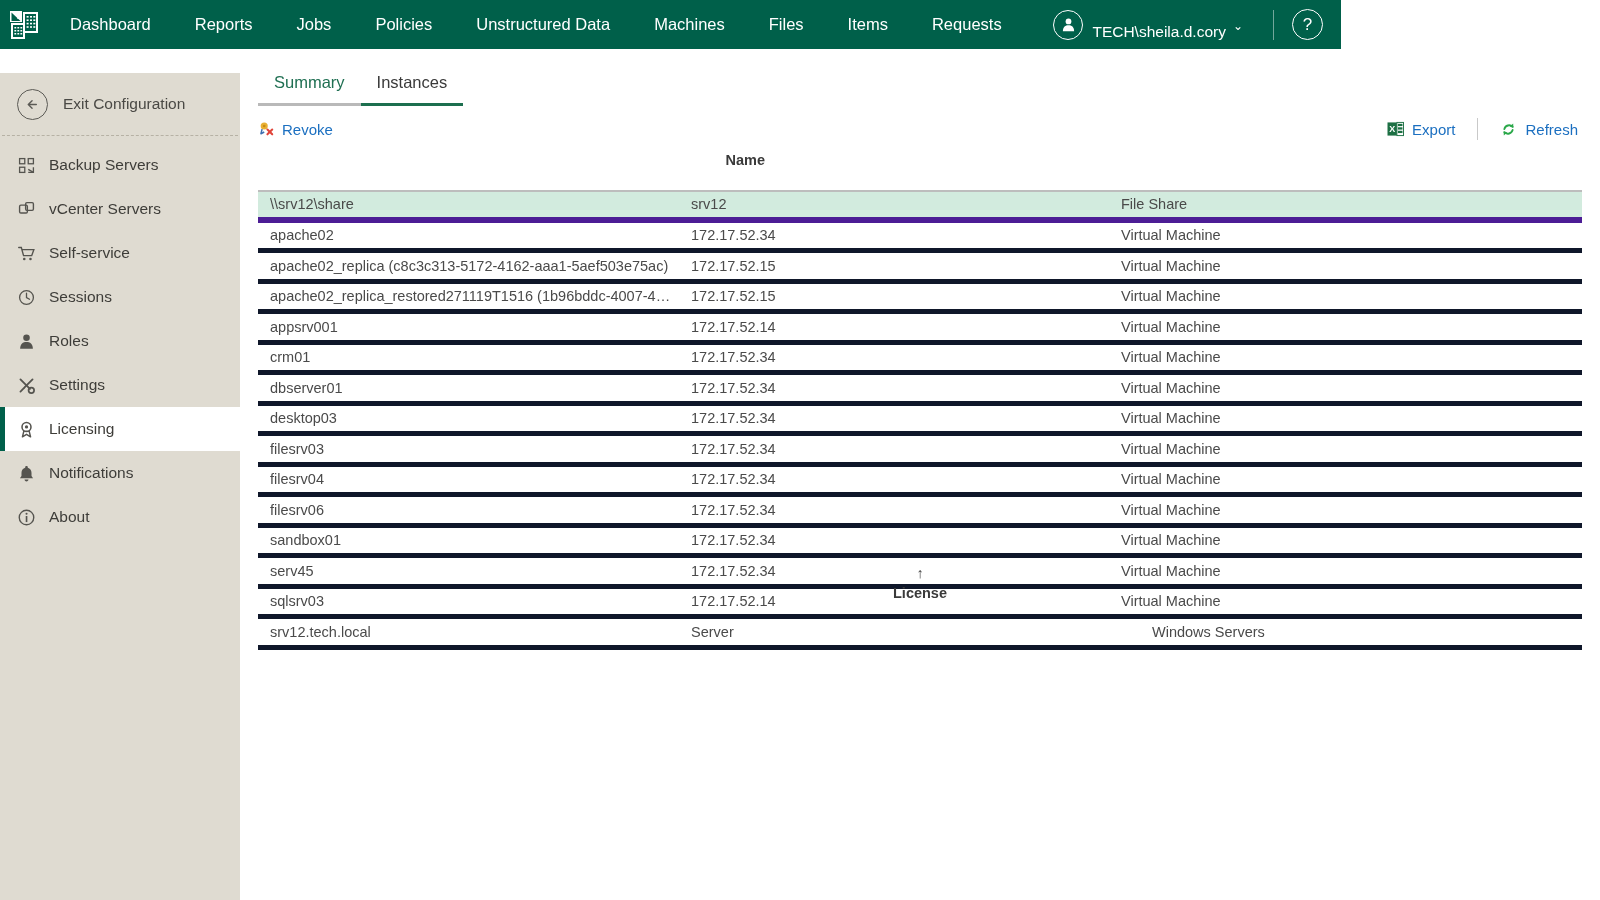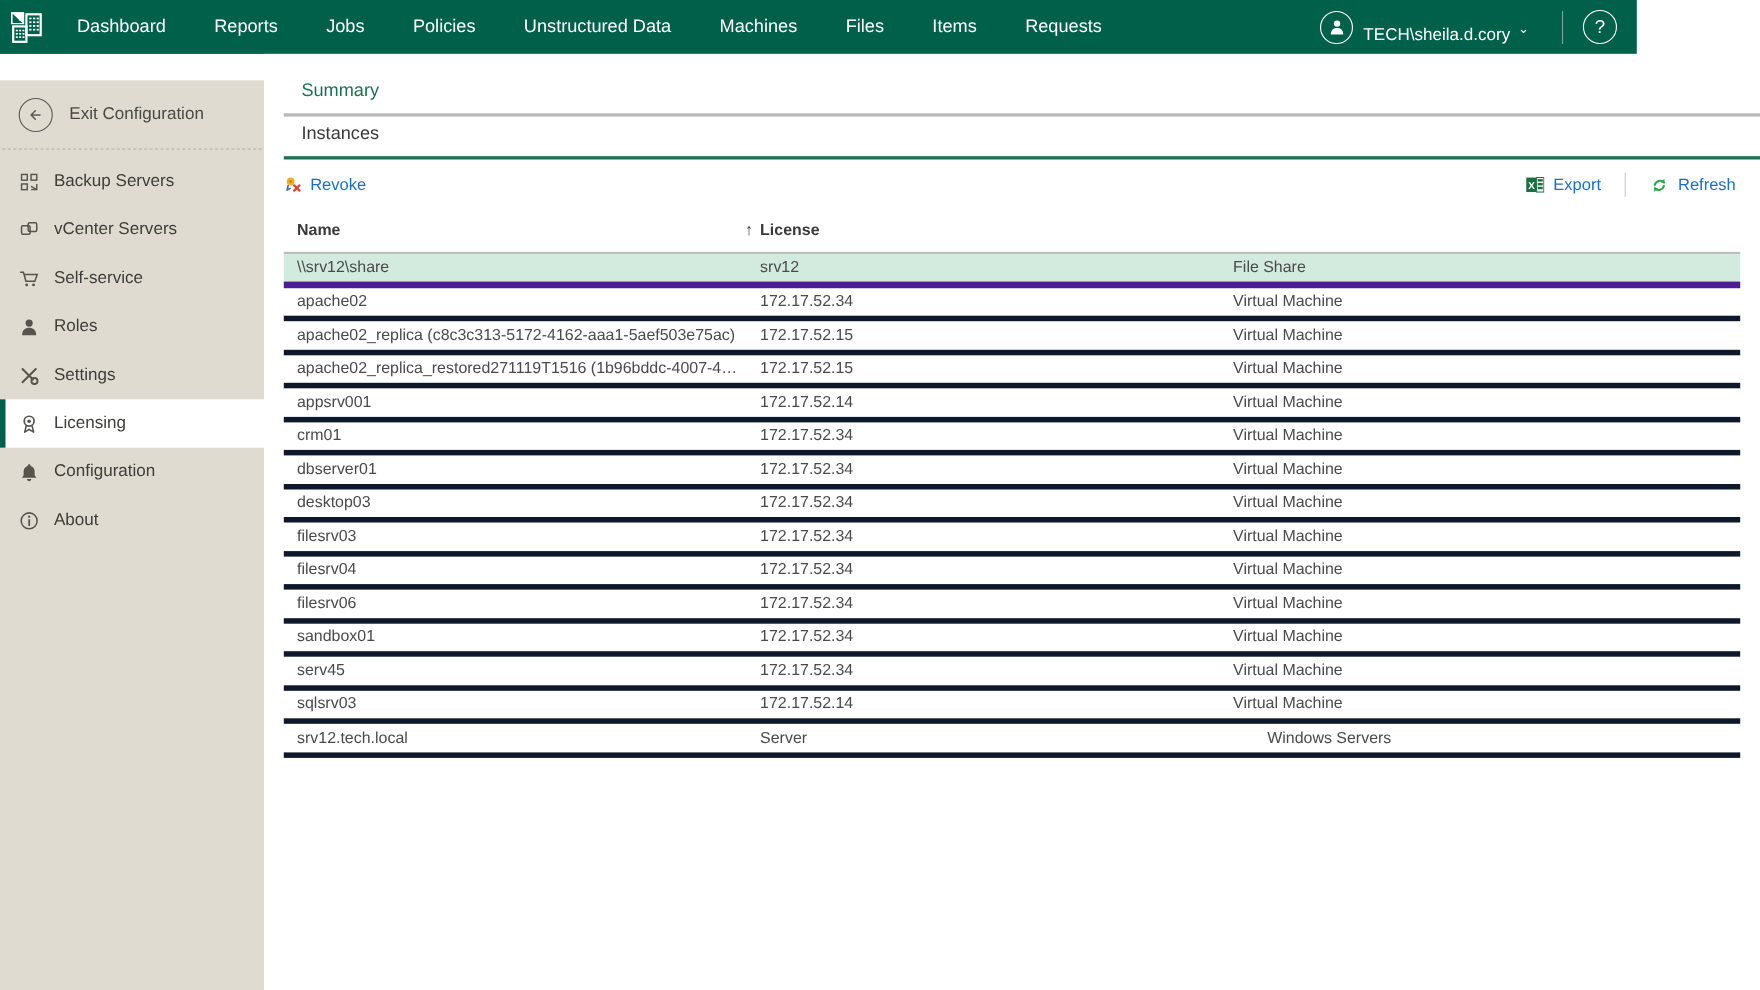--- a/index.html
+++ b/index.html
@@ -6,21 +6,21 @@
   html, body {
     width: 1600px; height: 900px;
     font-family: "Liberation Sans", sans-serif;
     background: #ffffff;
     overflow: hidden;
   }
 
   
   .topnav {
     position: absolute; top: 0; left: 0;
-    width: 1488px; height: 49px;
+    width: 1341px; height: 49px;
     background: #00604A;
     display: flex; align-items: center;
   }
   .logo-box {
     width: 48px; height: 49px;
     display: flex; align-items: center; justify-content: center;
     flex: 0 0 48px;
   }
   .logo-svg { display: block; }
   .nav-items { display: flex; align-items: center; height: 49px; }
@@ -123,21 +123,20 @@
   .main {
     position: absolute; top: 49px; left: 240px;
     width: 1360px; height: 851px;
     background: #ffffff;
   }
 
   .tabs {
     display: flex;
     padding-left: 18px;
     padding-top: 18px;
-    flex-direction: column;
   }
   .tab {
     font-size: 16.5px;
     padding: 6px 16px 11px 16px;
     cursor: pointer;
     white-space: nowrap;
   }
   .tab.inactive { color: #1f6f52; border-bottom: 3px solid #b9b9b9; }
   .tab.active { color: #3a3a3a; border-bottom: 3px solid #1d6f4f; }
 
@@ -154,20 +153,21 @@
   .tb-btn .lbl { color: #1b6fc0; font-size: 15px; margin-left: 8px; }
   .tb-spacer { flex: 1 1 auto; }
   .tb-sep { width: 1px; height: 22px; background: #c9c9c9; margin: 0 22px; }
 
   
   .table { padding: 0 18px 0 18px; }
   .t-head {
     display: flex; align-items: center;
     height: 40px;
     border-bottom: 2px solid #bdbdbd;
+    flex-direction: column;
   }
   .t-head .cell {
     font-size: 14.5px; font-weight: bold; color: #3a3a3a;
   }
   .t-row {
     display: flex; align-items: center;
     height: 30.5px;
     border-bottom: 5px solid #0f172a;
   }
   .t-row.sel { background: #D2EBDE; border-bottom: 6px solid #4c1d95; }
@@ -294,20 +294,31 @@
             <g fill="none" stroke="#55544f" stroke-width="1.6" stroke-linecap="round">
           <path d="M2 4 L5 4 L7.6 13.5 L17 13.5 L19.5 6.5 L6 6.5"></path>
             </g>
           <circle cx="8.4" cy="17.4" r="1.5" fill="#55544f"></circle>
             <circle cx="15.6" cy="17.4" r="1.5" fill="#55544f"></circle>
           </svg>
       </span>
       <span class="sb-label">Self-service</span>
     </div>
 
+    <div class="sb-item">
+      <span class="sb-icon">
+        <svg width="19" height="19" viewBox="0 0 22 22">
+            <g fill="none" stroke="#55544f" stroke-width="1.5">
+          <circle cx="11" cy="11" r="8"></circle>
+              <path d="M11 6 L11 11 L14.5 13" stroke-linecap="round"></path>
+            </g>
+          </svg>
+      </span>
+      <span class="sb-label">Sessions</span>
+    </div>
 
     <div class="sb-item">
       <span class="sb-icon">
         <svg width="19" height="19" viewBox="0 0 22 22">
           <circle cx="11" cy="6.6" r="3.8" fill="#55544f"></circle>
           <path d="M3.6 19.5 C3.6 13.6 7 11.5 11 11.5 C15 11.5 18.4 13.6 18.4 19.5 Z" fill="#55544f"></path>
           </svg>
       </span>
       <span class="sb-label">Roles</span>
     </div>
@@ -337,21 +348,21 @@
       <span class="sb-label">Licensing</span>
     </div>
 
     <div class="sb-item">
       <span class="sb-icon">
         <svg width="19" height="19" viewBox="0 0 22 22">
           <path d="M11 2.4 C11.9 2.4 12.5 3 12.5 3.8 L12.5 4.3 C15.1 5 16.8 7.3 16.8 10 L16.8 14 L18.6 16.6 L3.4 16.6 L5.2 14 L5.2 10 C5.2 7.3 6.9 5 9.5 4.3 L9.5 3.8 C9.5 3 10.1 2.4 11 2.4 Z" fill="#55544f"></path>
           <path d="M8.7 18 C8.7 19.3 9.7 20.2 11 20.2 C12.3 20.2 13.3 19.3 13.3 18 Z" fill="#55544f"></path>
           </svg>
       </span>
-      <span class="sb-label">Configuration</span>
+      <span class="sb-label">Notifications</span>
     </div>
 
     <div class="sb-item">
       <span class="sb-icon">
         <svg width="19" height="19" viewBox="0 0 22 22">
           <circle cx="11" cy="11" r="8.4" fill="none" stroke="#55544f" stroke-width="1.6"></circle>
           <rect x="10.1" y="9.3" width="1.9" height="7" fill="#55544f"></rect>
           <circle cx="11.05" cy="6.6" r="1.2" fill="#55544f"></circle>
           </svg>
       </span>

